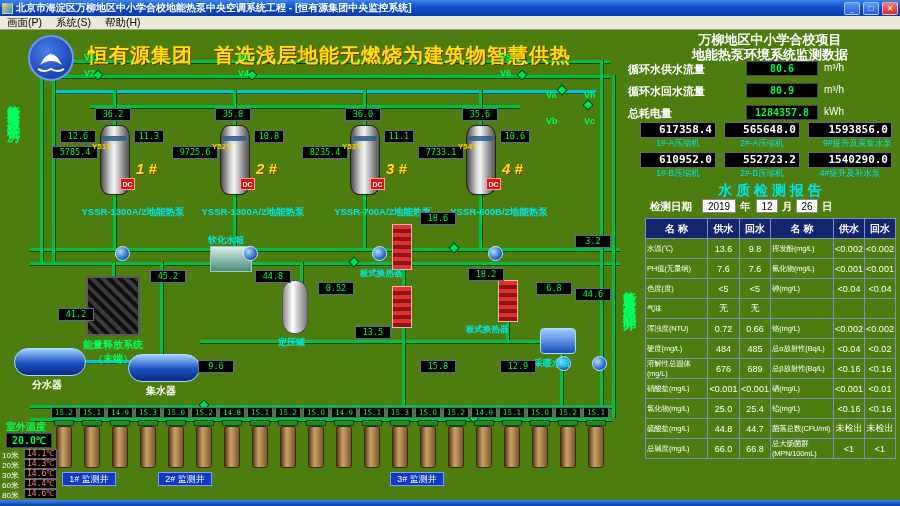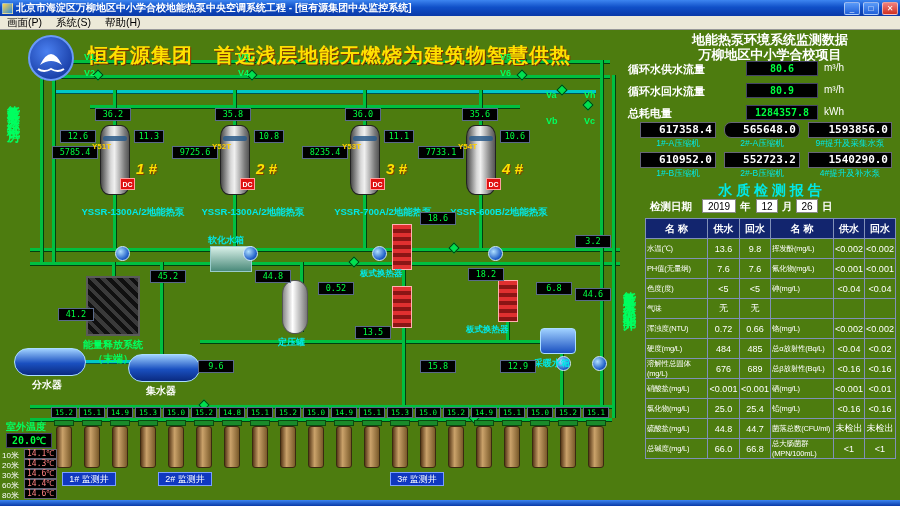--- a/index.html
+++ b/index.html
@@ -86,22 +86,22 @@
 
     <div class="logo">
       <svg width="34" height="34" viewBox="0 0 34 34">
         <path d="M6 24 Q17 2 28 24 Q17 16 6 24 Z" fill="#ffffff"></path>
         <path d="M4 28 q6 4 13 0 q7 4 13 0" stroke="#ffffff" stroke-width="2" fill="none"></path>
       </svg>
     </div>
     <div class="banner-title">恒有源集团　首选浅层地能无燃烧为建筑物智慧供热</div>
 
     <div class="project-box">
+      <div>万柳地区中小学合校项目</div>
       <div>地能热泵环境系统监测数据</div>
-      <div>万柳地区中小学合校项目</div>
     </div>
 
     <div class="report-title">水 质 检 测 报 告</div>
     <div class="date-label" style="left:650px;top:170px">检测日期</div>
     <div class="date-box" style="left:702px;top:169px;width:34px">2019</div>
     <div class="date-label" style="left:740px;top:170px">年</div>
     <div class="date-box" style="left:756px;top:169px;width:22px">12</div>
     <div class="date-label" style="left:782px;top:170px">月</div>
     <div class="date-box" style="left:796px;top:169px;width:22px">26</div>
     <div class="date-label" style="left:822px;top:170px">日</div>
@@ -337,24 +337,24 @@
       <div class="led" style="left: 746px; top: 31px; width: 72px;">80.6</div>
       <div class="flow-unit" style="left: 824px; top: 32px;">m³/h</div>
       <div class="flow-label" style="left: 628px; top: 54px; width: 112px;">循环水回水流量</div>
       <div class="led" style="left: 746px; top: 53px; width: 72px;">80.9</div>
       <div class="flow-unit" style="left: 824px; top: 54px;">m³/h</div>
       <div class="flow-label" style="left: 628px; top: 76px; width: 112px;">总耗电量</div>
       <div class="led" style="left: 746px; top: 75px; width: 72px;">1284357.8</div>
       <div class="flow-unit" style="left: 824px; top: 76px;">kWh</div>
       <div class="counter" style="left: 640px; top: 92px; width: 76px;">617358.4</div>
       <div class="counter-label" style="left: 640px; top: 108px; width: 76px;">1#-A压缩机</div>
-      <div class="counter" style="left: 724px; top: 92px; width: 76px; border-radius: 7px;">565648.0</div>
+      <div class="counter" style="left: 724px; top: 92px; width: 76px;">565648.0</div>
       <div class="counter-label" style="left: 724px; top: 108px; width: 76px;">2#-A压缩机</div>
       <div class="counter" style="left: 808px; top: 92px; width: 84px;">1593856.0</div>
-      <div class="counter-label" style="left: 808px; top: 108px; width: 84px;">9#提升及采集水泵</div>
+      <div class="counter-label" style="left: 808px; top: 108px; width: 84px; text-align: right;">9#提升及采集水泵</div>
       <div class="counter" style="left: 640px; top: 122px; width: 76px;">610952.0</div>
       <div class="counter-label" style="left: 640px; top: 138px; width: 76px;">1#-B压缩机</div>
       <div class="counter" style="left: 724px; top: 122px; width: 76px;">552723.2</div>
       <div class="counter-label" style="left: 724px; top: 138px; width: 76px;">2#-B压缩机</div>
       <div class="counter" style="left: 808px; top: 122px; width: 84px;">1540290.0</div>
       <div class="counter-label" style="left: 808px; top: 138px; width: 84px;">4#提升及补水泵</div>
       <div class="well-cap" style="left: 54px; top: 390px;"></div>
       <div class="well" style="left: 56px; top: 396px;"></div>
       <div class="mini well-temp" style="left: 51px; top: 377px;">15.2</div>
       <div class="well-cap" style="left: 82px; top: 390px;"></div>

